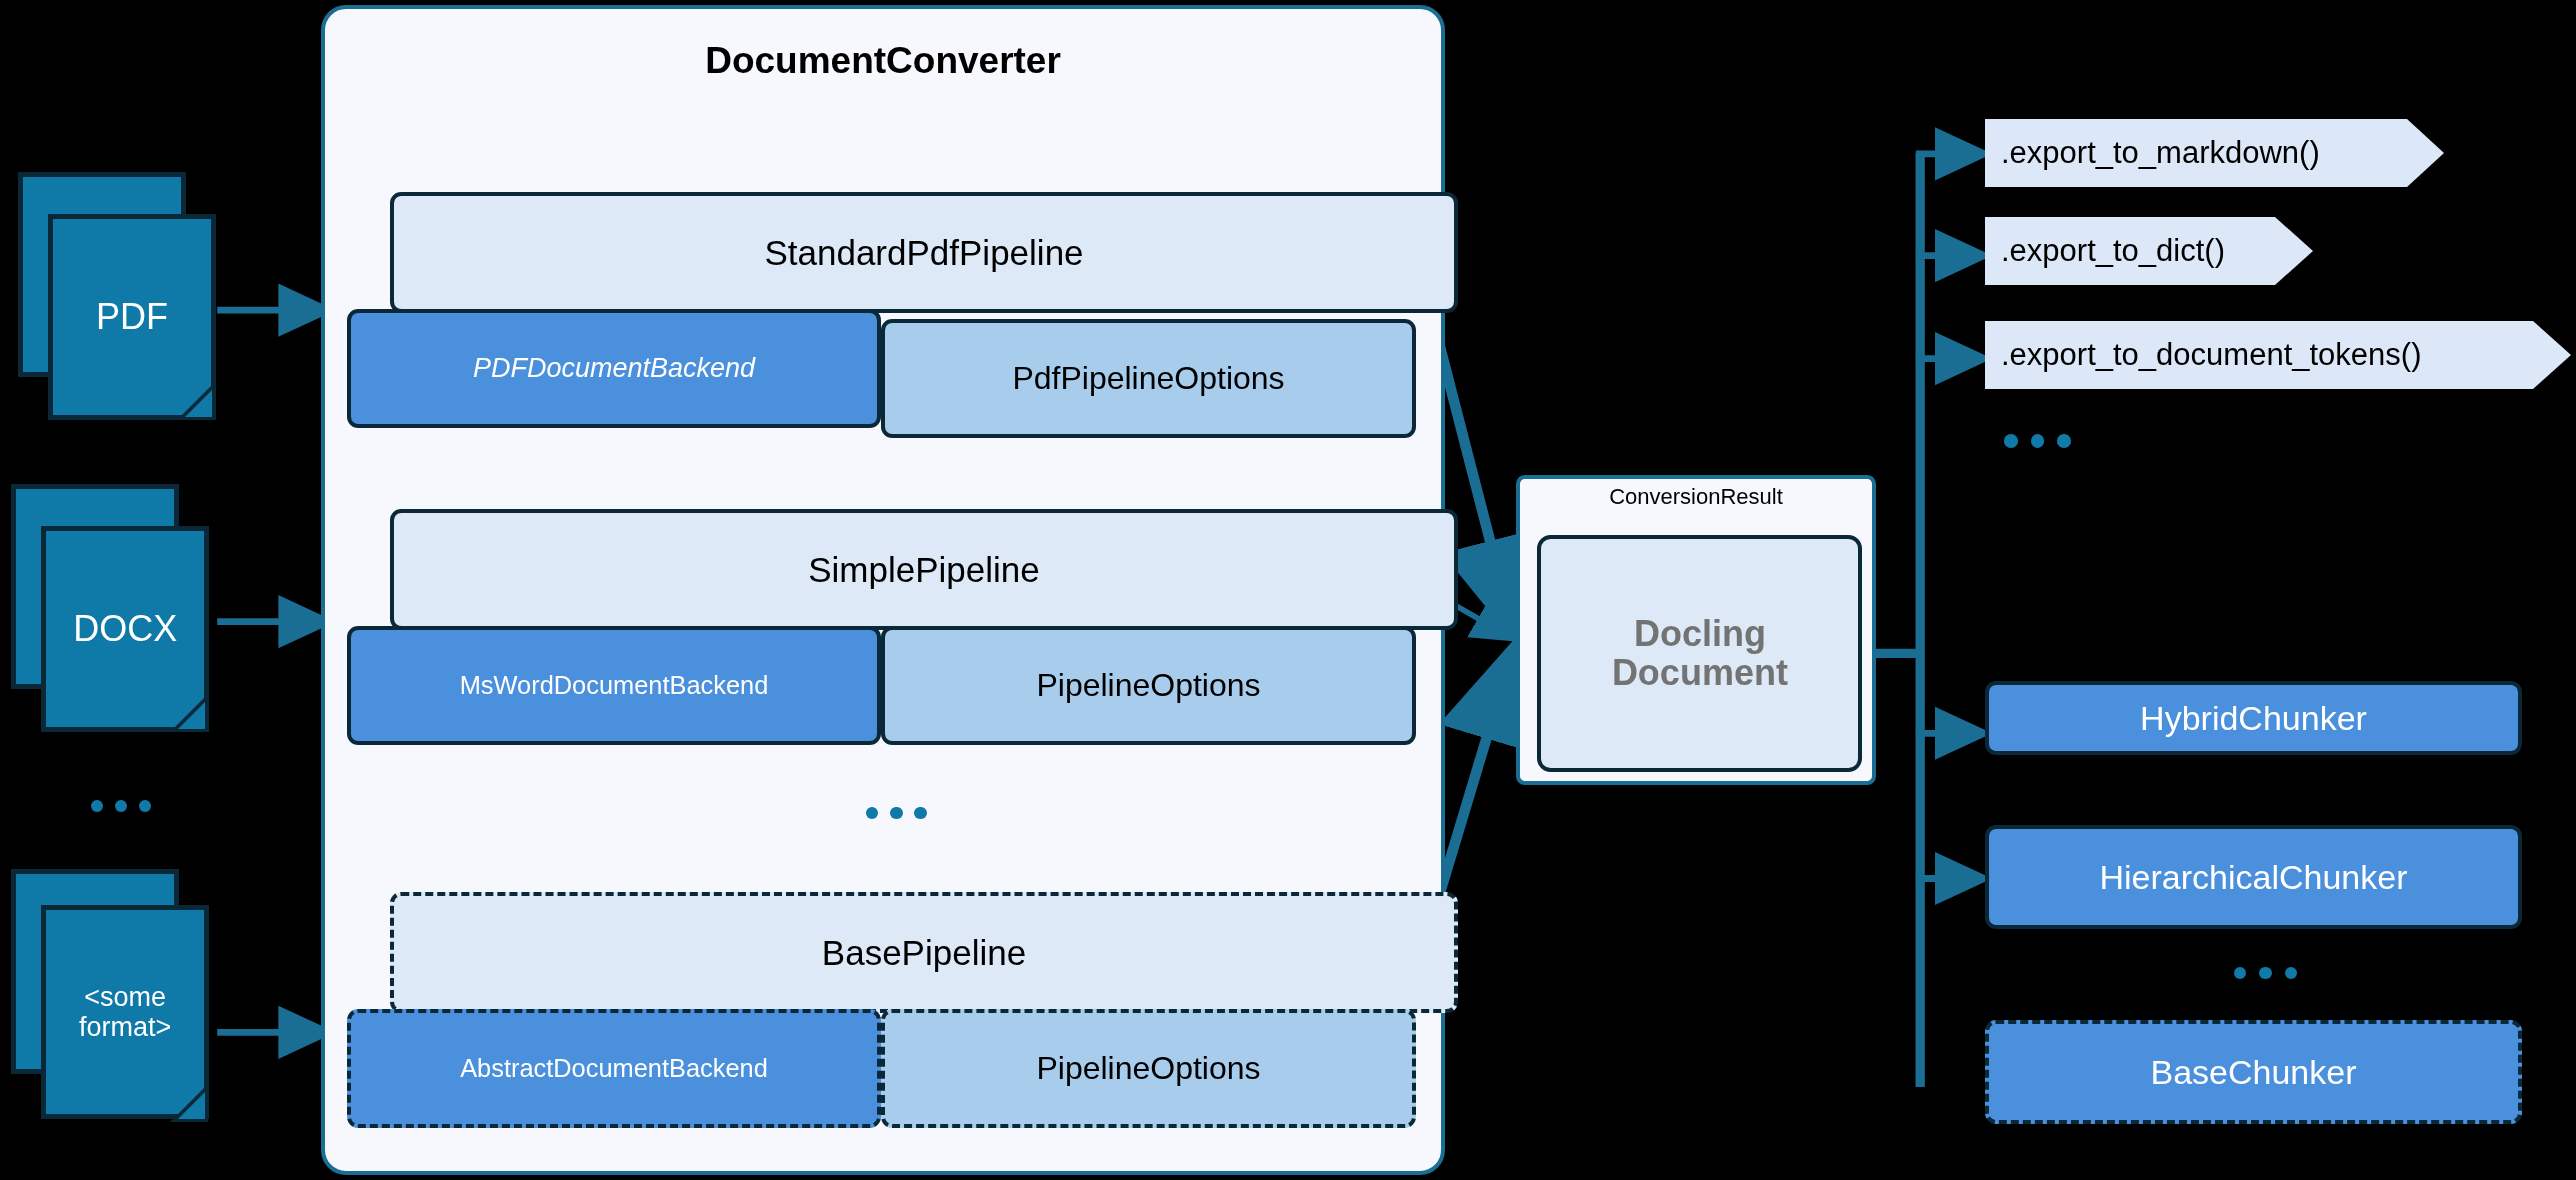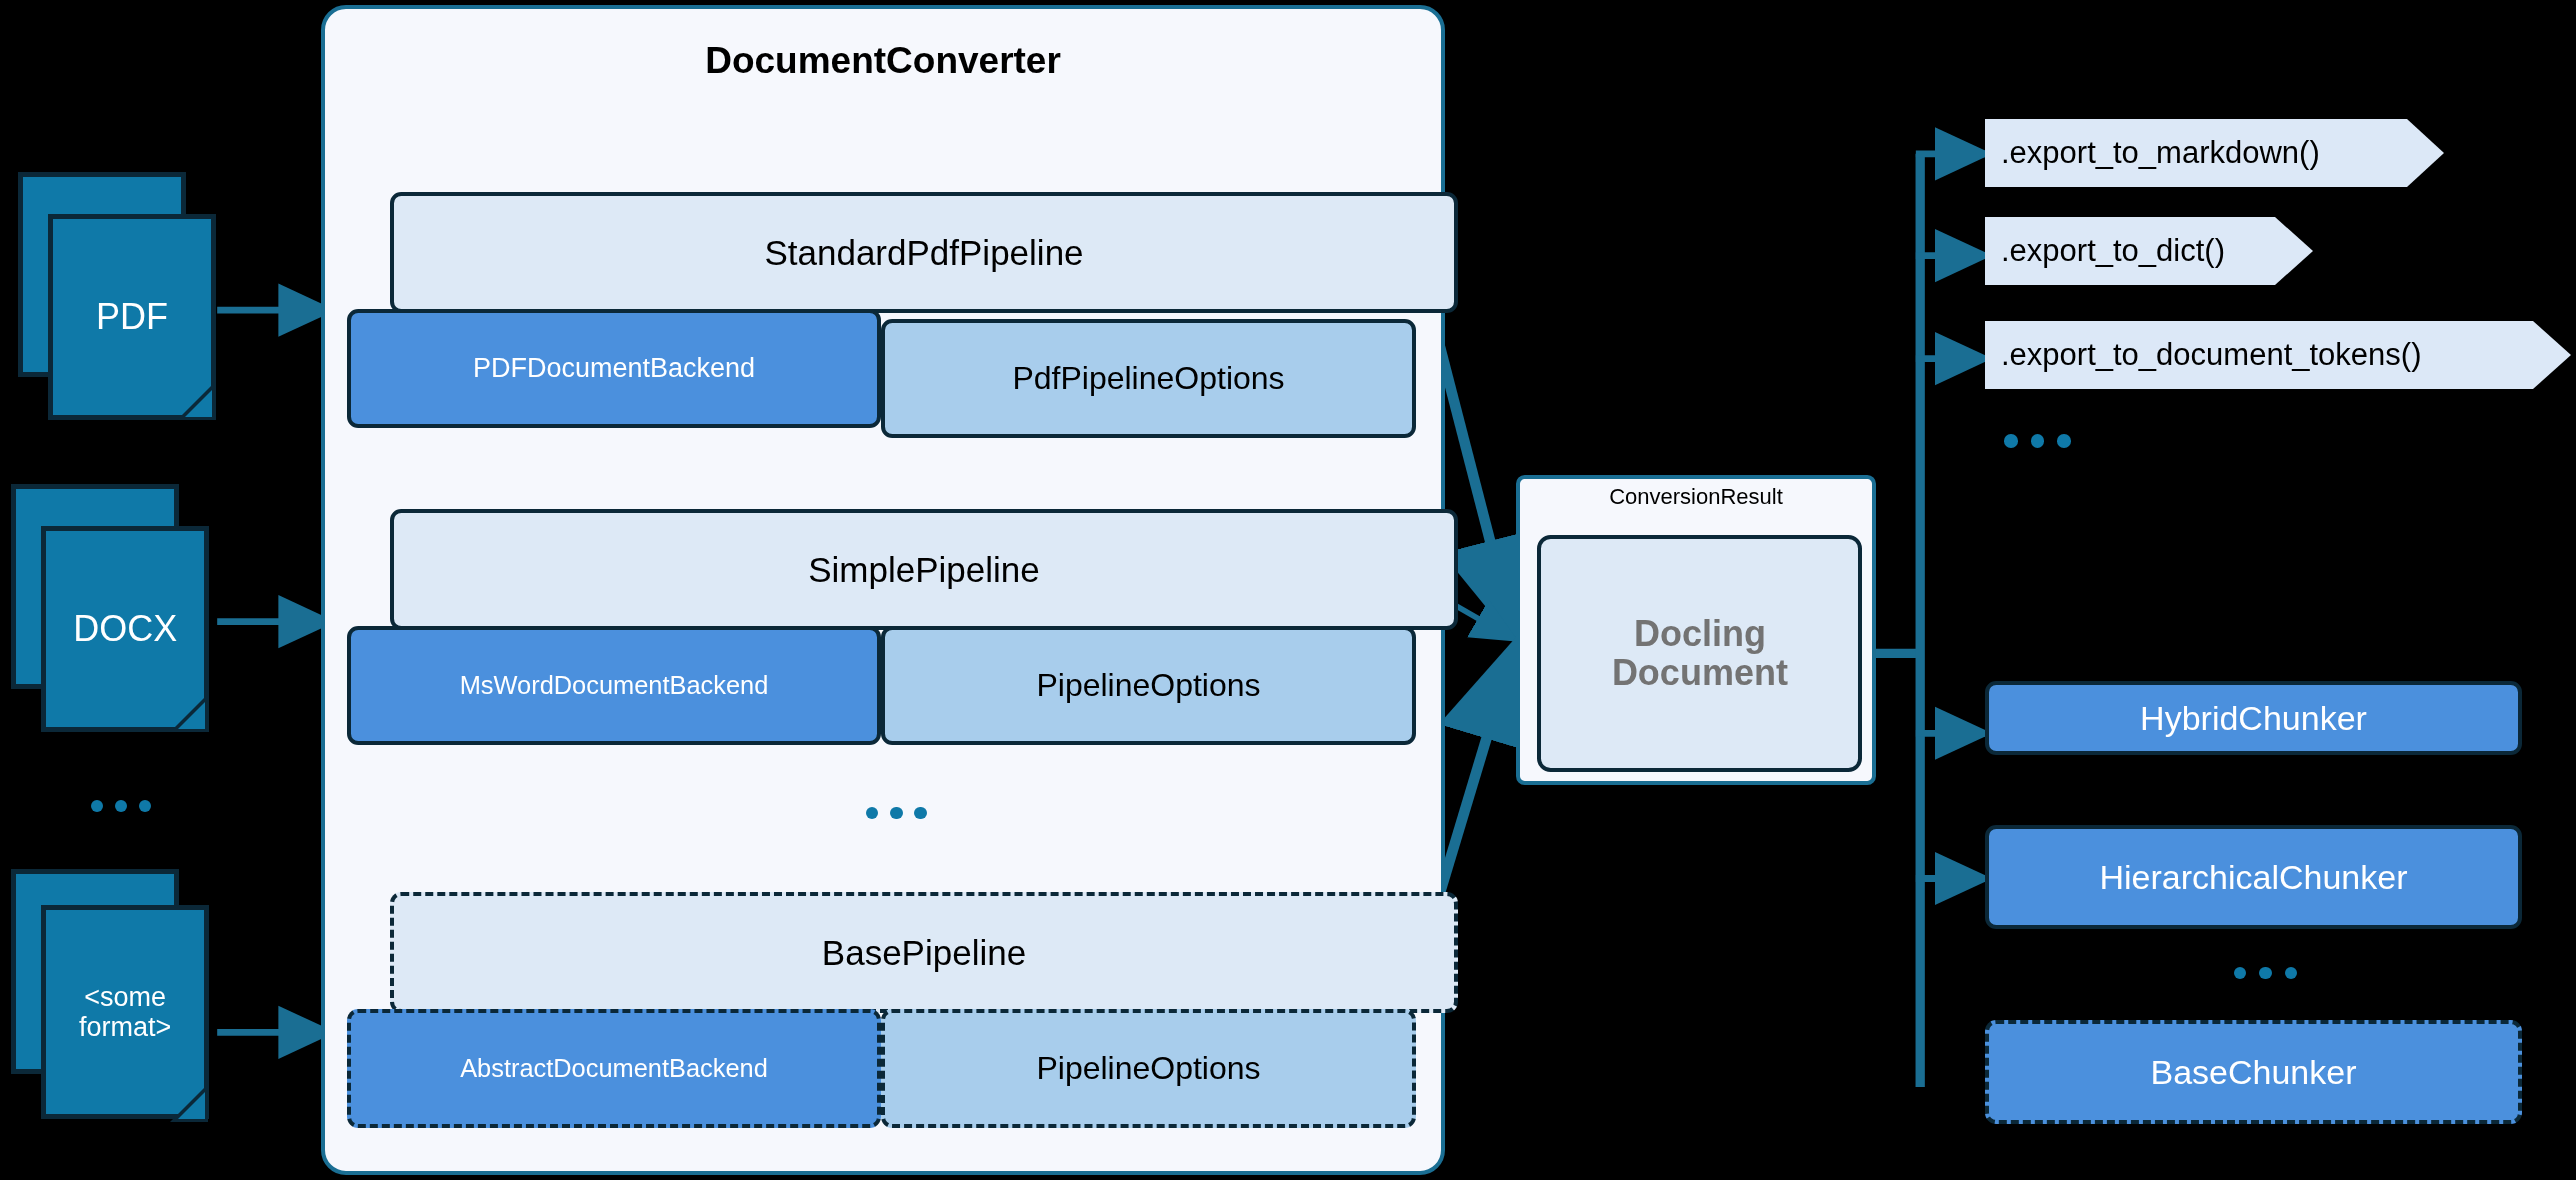--- a/index.html
+++ b/index.html
@@ -144,21 +144,21 @@
   </div>
 
   <div class="converter" style="left:321px;top:5px;width:1124px;height:1170px;">
     <div class="converter-title" style="top:31px;font-size:37px;">DocumentConverter</div>
   </div>
 
   <div class="pgroup" style="left:347px;top:192px;width:1068px;height:236px;">
     <div class="pipe-head" style="width:1068px;height:121px;font-size:35px;">
       <span>StandardPdfPipeline</span>
     </div>
-    <div class="pipe-backend" style="left:0;top:117px;width:534px;height:119px;font-size:27px;">
+    <div class="pipe-backend" style="left:0;top:117px;width:534px;height:119px;font-size:27px;font-style:italic;">
       <span>PDFDocumentBackend</span>
     </div>
     <div class="pipe-options" style="left:534px;top:127px;width:535px;height:119px;font-size:32px;">
       <span>PdfPipelineOptions</span>
     </div>
   </div>
 
   <div class="pgroup" style="left:347px;top:509px;width:1068px;height:236px;">
     <div class="pipe-head" style="width:1068px;height:121px;font-size:35px;">
       <span>SimplePipeline</span>

